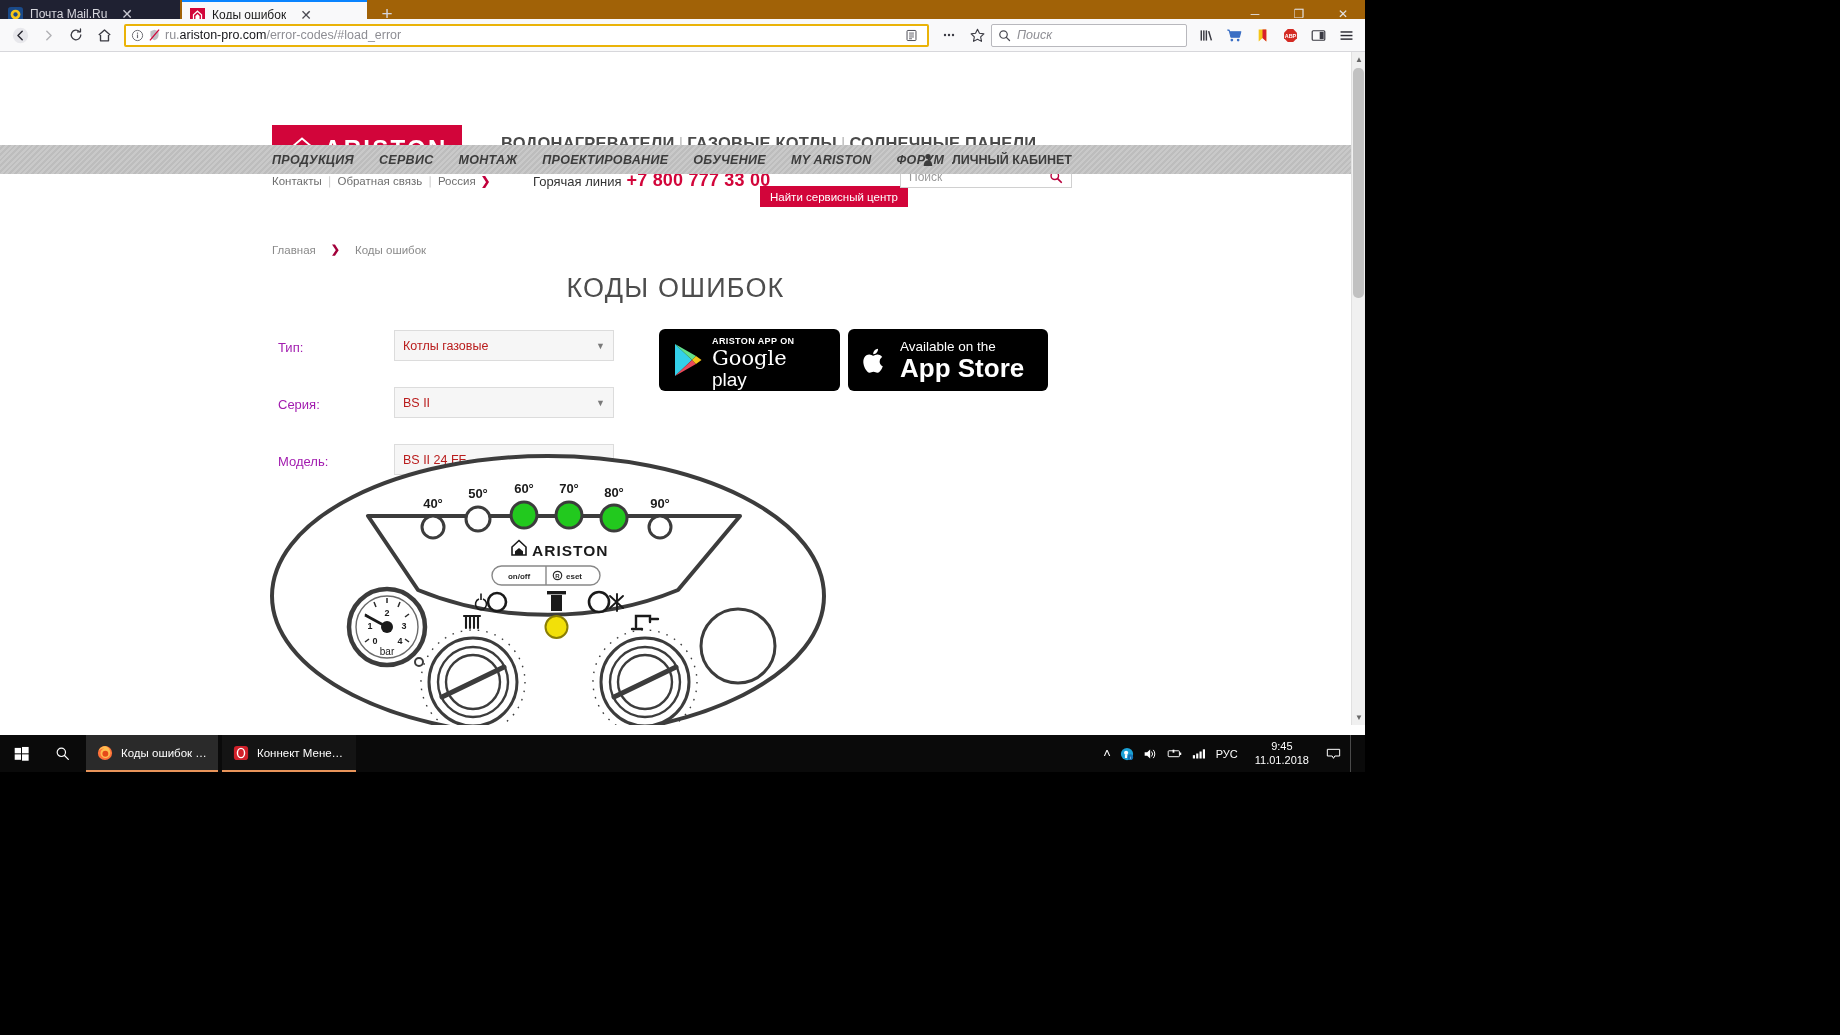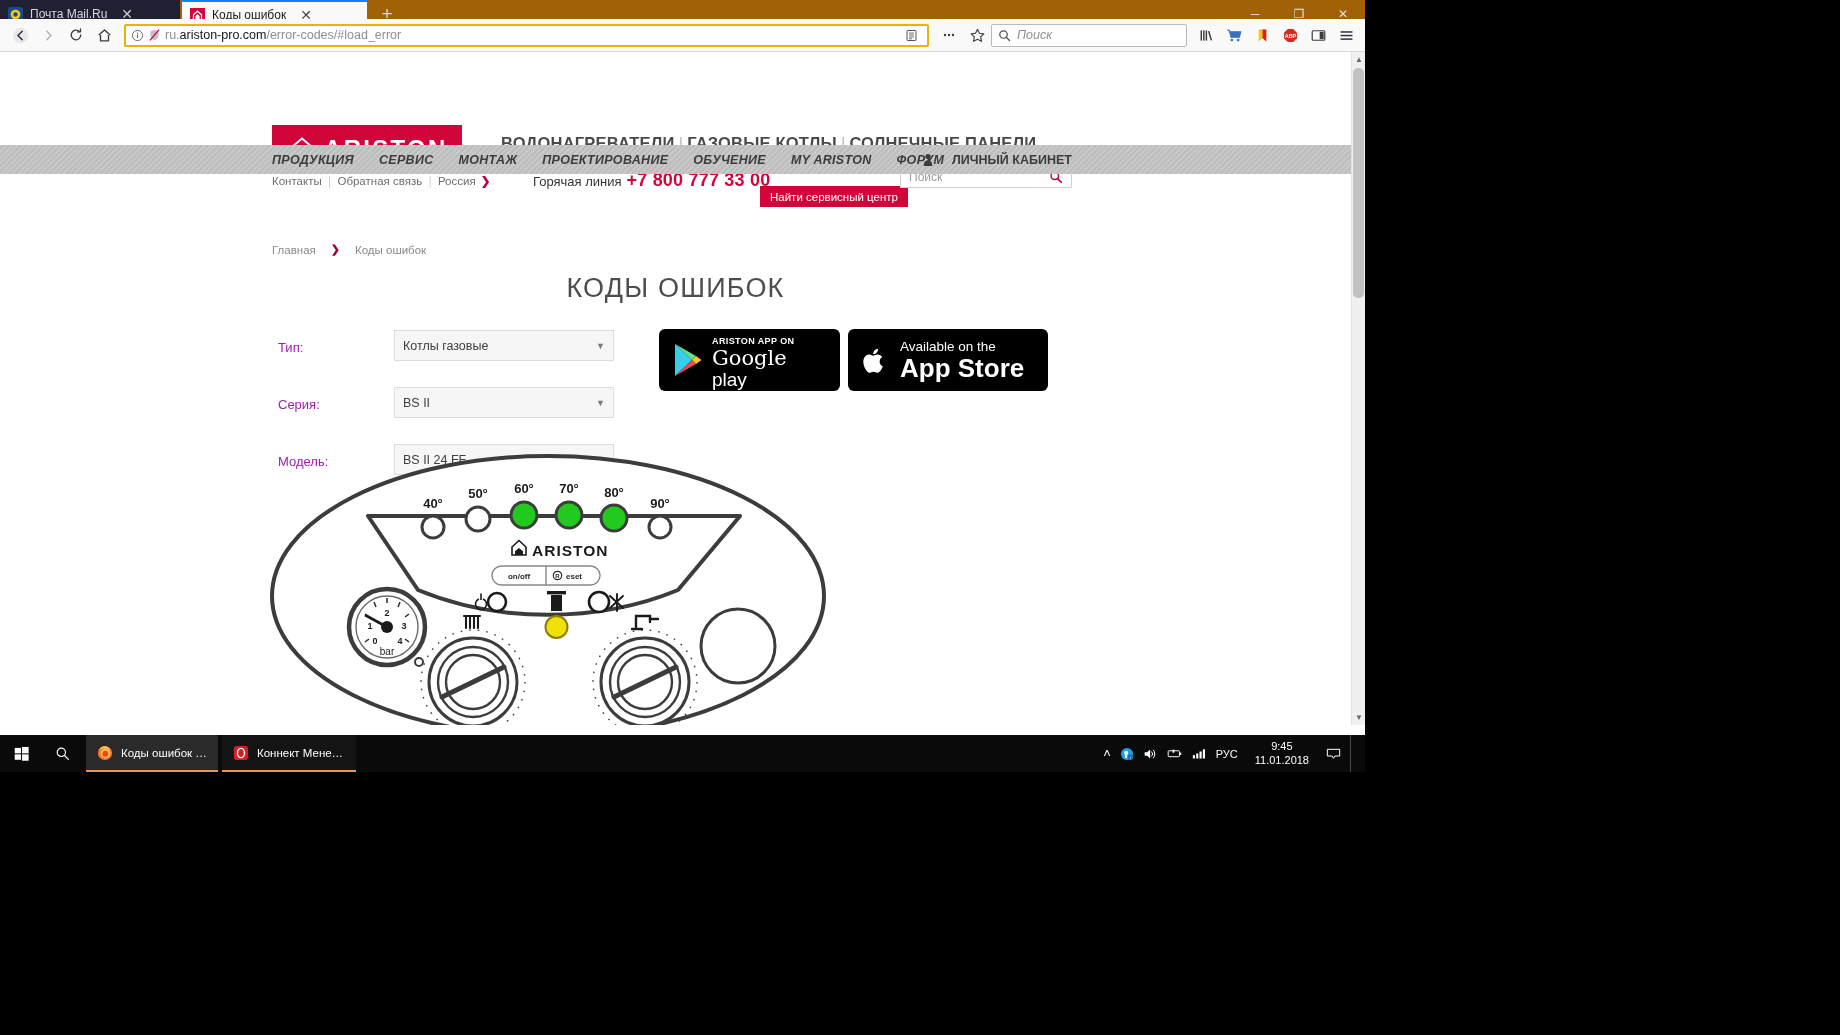--- a/index.html
+++ b/index.html
@@ -98,21 +98,21 @@
   .crumbs .chev { color:#a2003a; font-weight:bold; font-size:11px; }
   .crumbs .cur { color:#8a8a8a; }
   .ptitle { position:absolute; left:0; top:221px; width:1351px; text-align:center;
             font-size:27px; color:#4d4d4d; letter-spacing:1.2px; font-weight:normal; }
 
   .form { position:absolute; left:278px; top:278px; width:340px; }
   .frow { position:relative; height:41px; margin-bottom:16px; }
   .flabel { position:absolute; left:0; top:10px; font-size:13px; color:#a21caf; }
   .fsel { position:absolute; left:116px; top:0; width:220px; height:31px; background:#f6f6f6;
           border:1px solid #dcdcdc; display:flex; align-items:center; padding:0 8px; }
-  .fsel .fval { font-size:12.5px; color:#404040; flex:1 1 auto; }
+  .fsel .fval { font-size:12.5px; color:#b91c1c; flex:1 1 auto; }
   .fsel .fcar { font-size:9px; color:#7a7a7a; }
 
   .badges { position:absolute; left:659px; top:277px; display:flex; gap:8px; }
   .badge { height:62px; background:#000; border-radius:6px; display:flex; align-items:center;
            padding:0 14px; }
   .badge.gp { width:181px; }
   .badge.as { width:200px; }
   .gp-txt .gp1 { color:#fff; font-size:9px; font-weight:bold; letter-spacing:.4px; }
   .gp-txt .gp2 { color:#fff; font-size:21px; font-family:"DejaVu Serif", serif; line-height:1; margin-top:1px; }
   .gp-txt .gp2 i { font-style:normal; font-family:"Liberation Sans",sans-serif; font-size:19px; }

